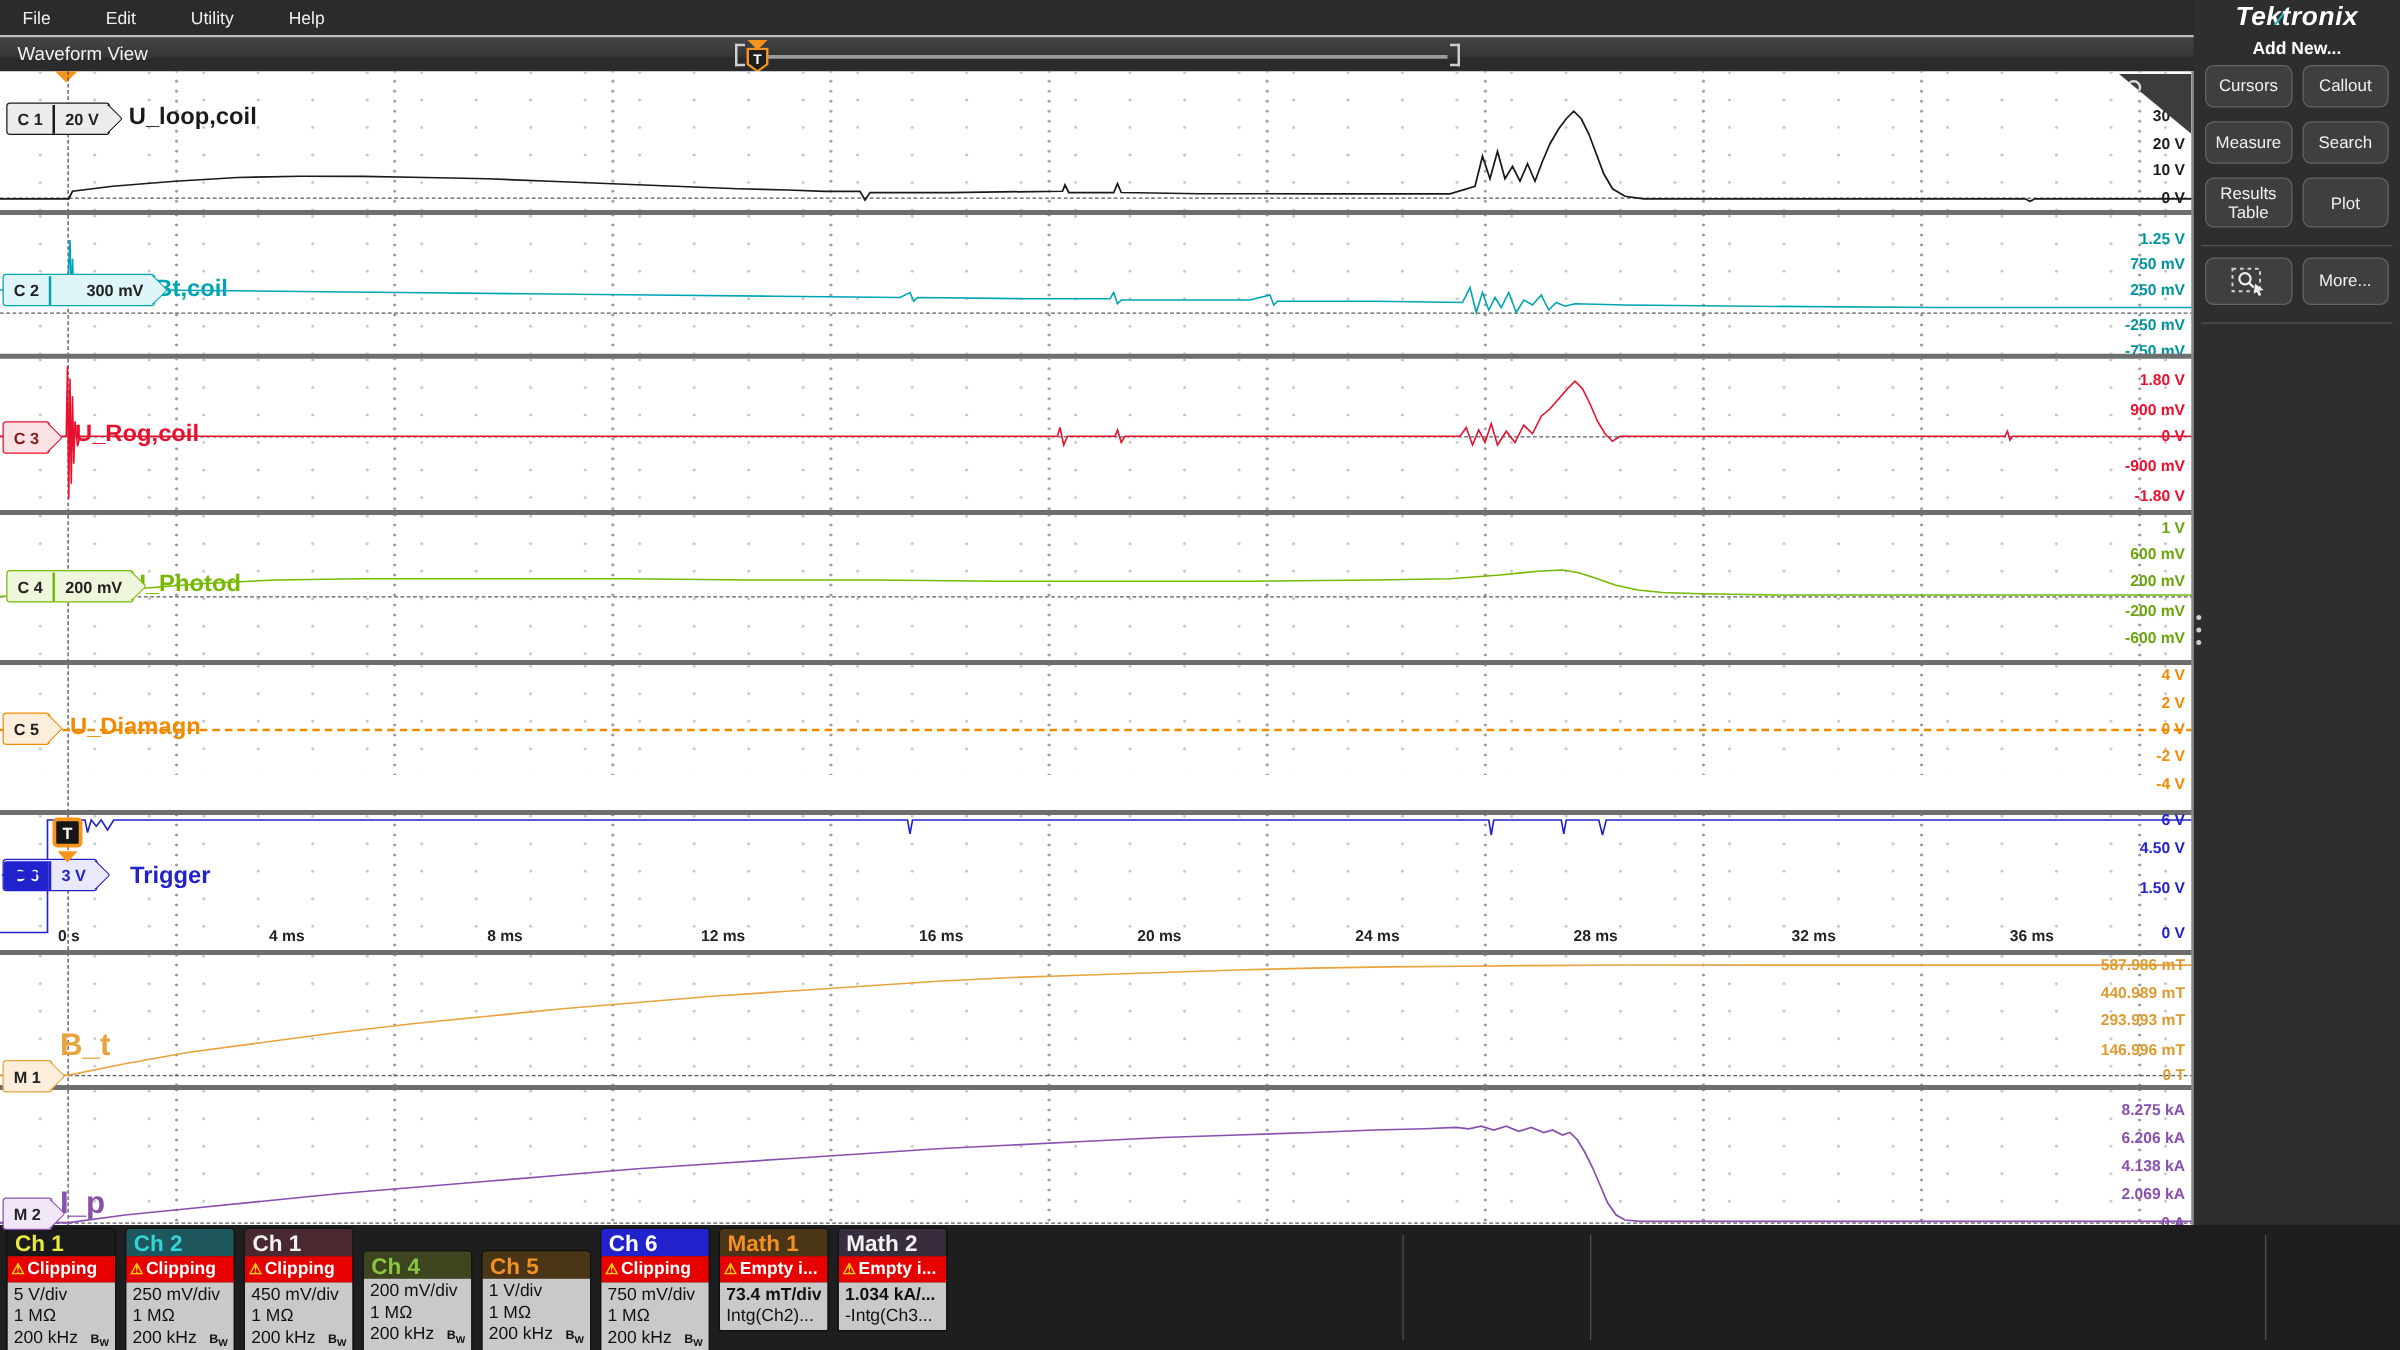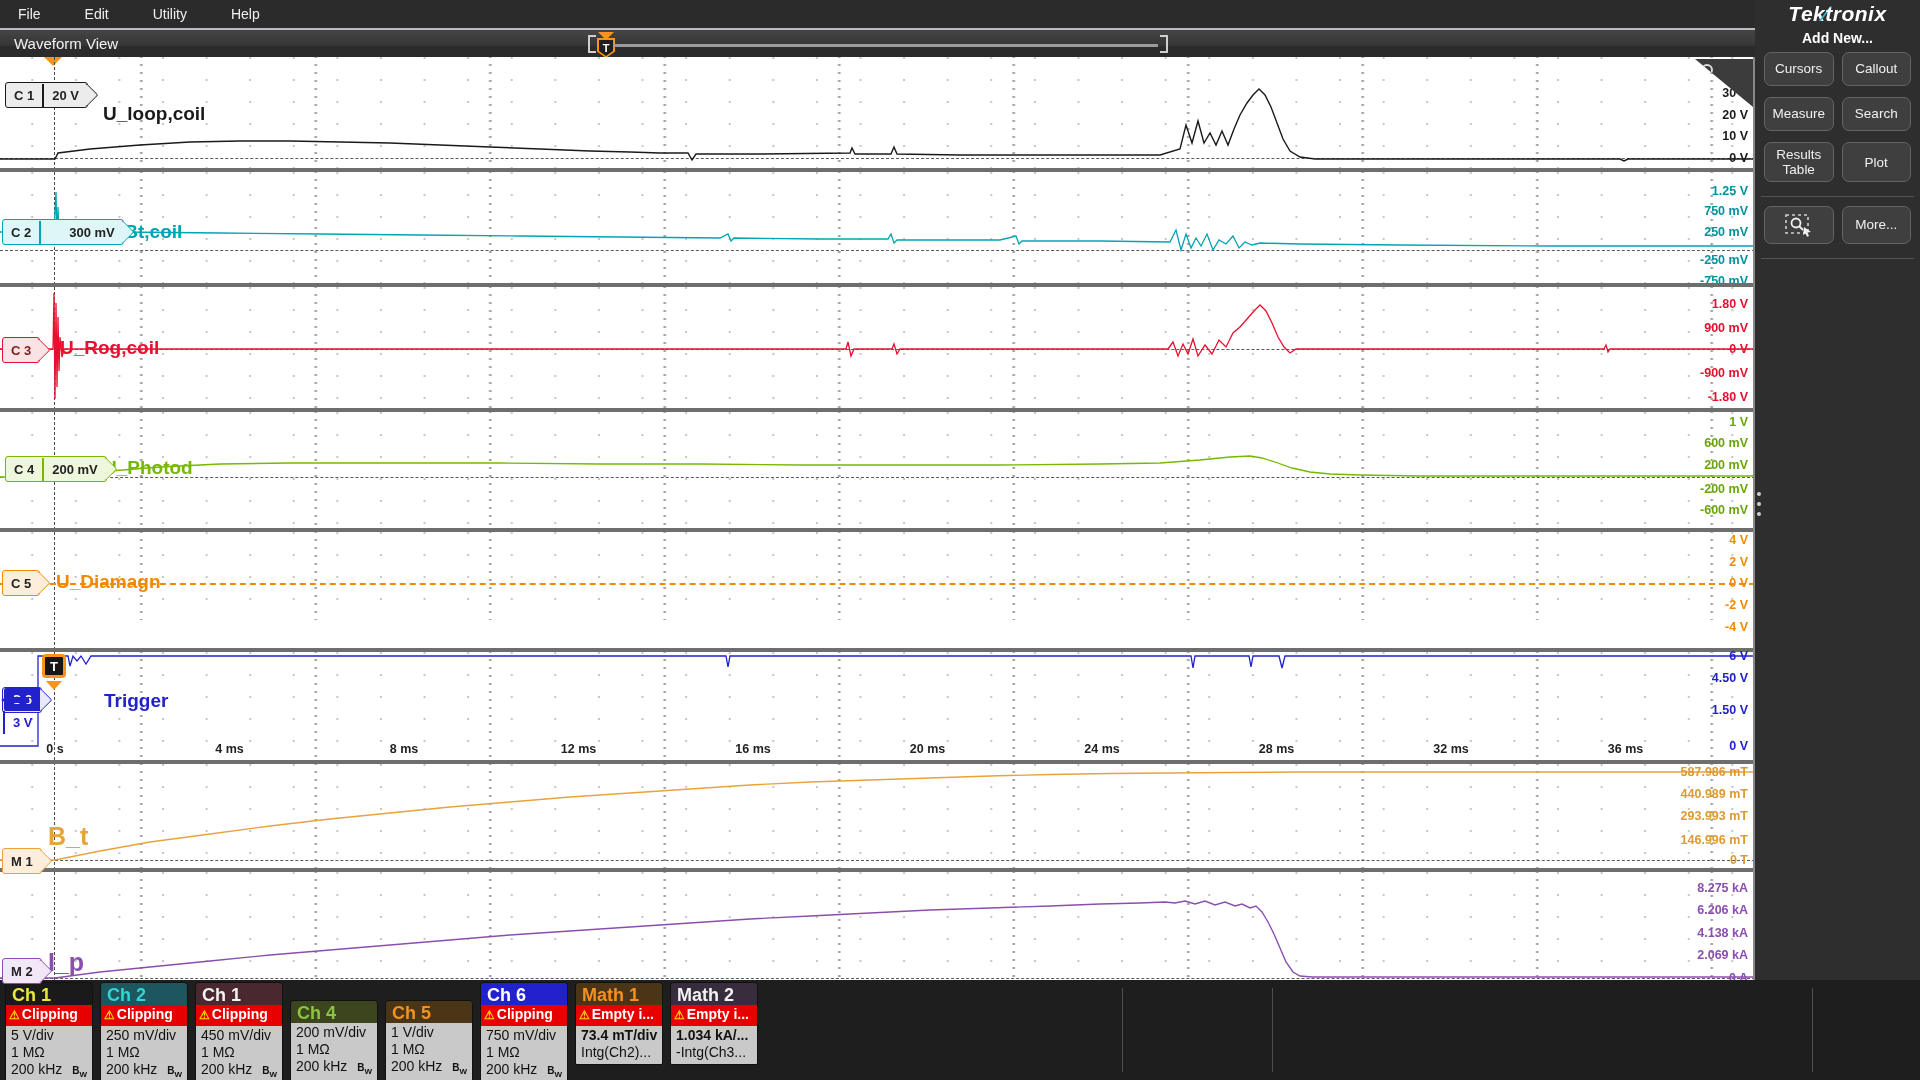--- a/index.html
+++ b/index.html
@@ -143,21 +143,21 @@
           <span class="tick" style="top: 36px; color: rgb(26, 26, 26);">30 V</span>
           <span class="tick" style="top: 58px; color: rgb(26, 26, 26);">20 V</span>
           <span class="tick" style="top: 79px; color: rgb(26, 26, 26);">10 V</span>
           <span class="tick" style="top: 101px; color: rgb(26, 26, 26);">0 V</span>
         </div>
       <div class="chbadge" style="left: 5px; top: 25px; border: 1.8px solid rgb(26, 26, 26); background: rgb(236, 236, 236);">
           <span class="cell" style="color: rgb(34, 34, 34);">C 1</span>
           <span class="cell cell2" style="border-left-color: rgb(26, 26, 26); color: rgb(34, 34, 34);">20 V</span>
           <span class="tip" style="background: rgb(236, 236, 236); border-top: 1.8px solid rgb(26, 26, 26); border-right: 1.8px solid rgb(26, 26, 26);"></span>
         </div>
-      <span class="chname" style="left: 103px; top: 26px; color: rgb(26, 26, 26); margin-top: 20px;">U_loop,coil</span>
+      <span class="chname" style="left: 103px; top: 26px; color: rgb(26, 26, 26);">U_loop,coil</span>
       <div class="zoomcorner">
         <svg width="22" height="22" viewBox="0 0 22 22">
             <circle cx="12" cy="8" r="5" fill="none" stroke="#dcdcdc" stroke-width="2"></circle>
             <line x1="8.5" y1="12" x2="3" y2="18" stroke="#dcdcdc" stroke-width="2"></line>
           </svg>
       </div>
     </div>
     <div class="divider" style="top:111px"></div>
 
     <div class="band" style="top:115px;height:111px">
@@ -243,21 +243,21 @@
       <svg width="1755" height="108" viewBox="0 0 1755 108" preserveAspectRatio="none">
         <polyline fill="none" stroke-width="1.3" points="0,94 38,94 38,4 54,4 55,12 57,4 59,10 61,4 63,12 65,4 68,4 70,14 73,4 77,9 81,4 86,12 91,4 120,4 300,4 500,4 726,4 728,15 730,4 1000,4 1191,4 1193,16 1195,4 1249,4 1251,15 1253,4 1279,4 1282,16 1285,4 1450,4 1755,4" stroke="#2222cc"></polyline>
         </svg>
       <div class="ticks">
           <span class="tick" style="top: 4px; color: rgb(34, 34, 204);">6 V</span>
           <span class="tick" style="top: 26px; color: rgb(34, 34, 204);">4.50 V</span>
           <span class="tick" style="top: 58px; color: rgb(34, 34, 204);">1.50 V</span>
           <span class="tick" style="top: 94px; color: rgb(34, 34, 204);">0 V</span>
         </div>
       <div class="tmarker">T</div>
-      <div class="chbadge" style="left: 2px; top: 35px; border: 1.8px solid rgb(34, 34, 204); background: rgb(233, 233, 251); flex-direction: column;">
+      <div class="chbadge" style="left: 2px; top: 35px; border: 1.8px solid rgb(34, 34, 204); background: rgb(233, 233, 251);">
           <span class="cell" style="background: rgb(34, 34, 204); color: rgb(255, 255, 255); border-radius: 2px 0px 0px 2px;">C 6</span>
           <span class="cell cell2" style="border-left-color: rgb(34, 34, 204); color: rgb(34, 34, 204);">3 V</span>
           <span class="tip" style="background: rgb(233, 233, 251); border-top: 1.8px solid rgb(34, 34, 204); border-right: 1.8px solid rgb(34, 34, 204);"></span>
         </div>
       <span class="chname" style="left: 104px; top: 38px; color: rgb(34, 34, 204);">Trigger</span>
       <svg class="lvlarrow" style="top:40px" width="30" height="16" viewBox="0 0 30 16">
         <path d="M1,8 L14,1 L14,5 L29,5 L29,11 L14,11 L14,15 Z" fill="#2222cc"></path>
         </svg>
       <div class="taxis">
           <span class="taxis-label" style="left: 55px; top: 90px;">0 s</span>

